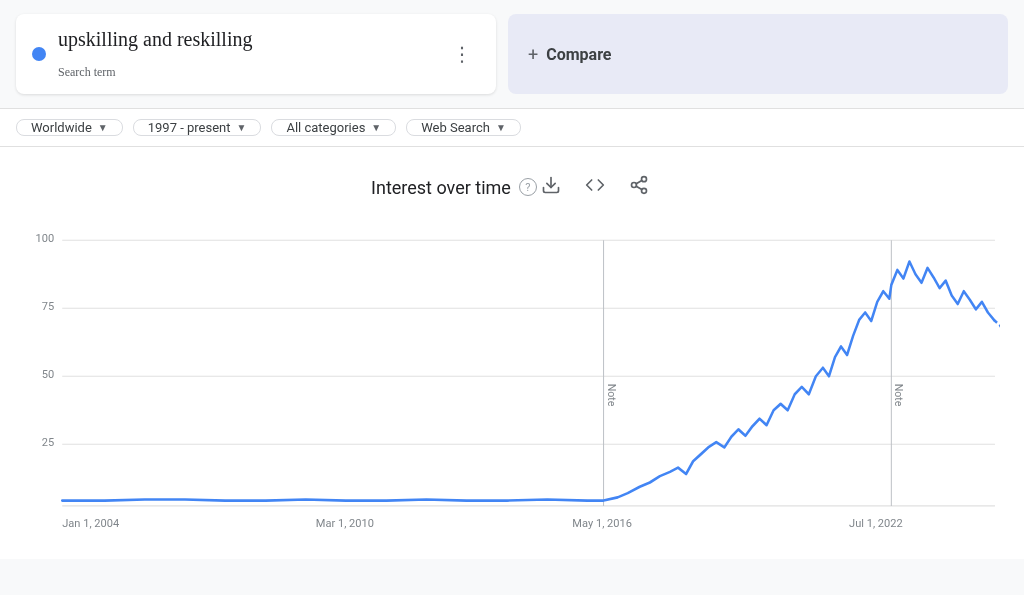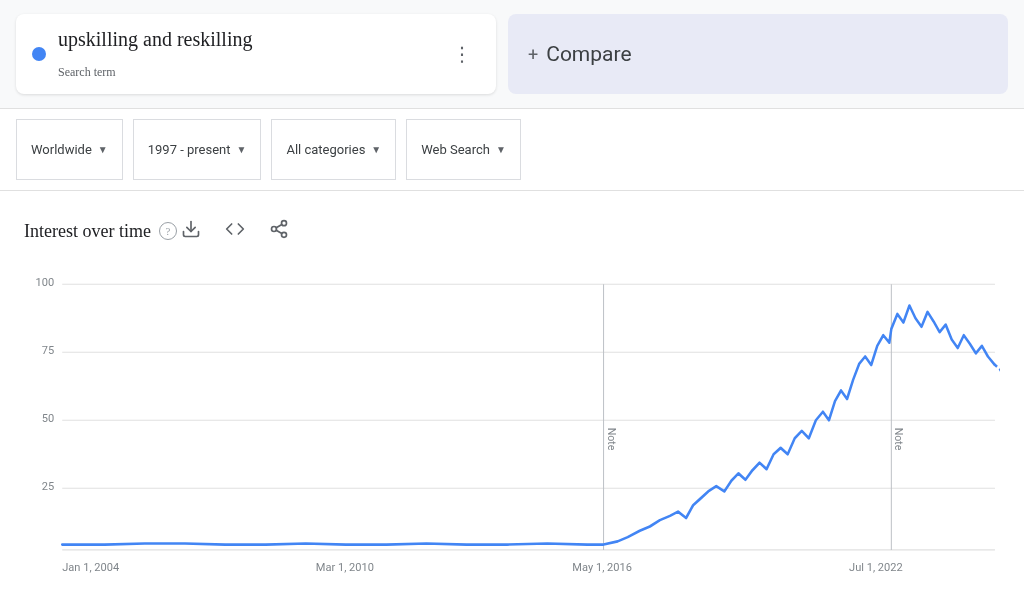--- a/index.html
+++ b/index.html
@@ -84,42 +84,42 @@
       flex: 1;
       cursor: pointer;
     }
 
     .compare-plus {
       font-size: 18px;
       color: #5f6368;
     }
 
     .compare-label {
-      font-size: 21px;
+      font-size: 16px;
       color: #3c4043;
-      font-weight: 400;
+      font-weight: 700;
     }
 
     .filters-bar {
       display: flex;
       align-items: center;
       padding: 10px 16px;
       gap: 10px;
       background: #fff;
       border-top: 1px solid #e0e0e0;
       border-bottom: 1px solid #e0e0e0;
     }
 
     .filter-btn {
       display: flex;
       align-items: center;
       gap: 6px;
-      padding: 22px 14px;
+      padding: 0 14px;
       border: 1px solid #dadce0;
-      border-radius: 0;
+      border-radius: 8px;
       background: #fff;
       cursor: pointer;
       font-size: 13px;
       color: #3c4043;
       font-family: inherit;
     }
 
     .filter-chevron {
       font-size: 10px;
       color: #5f6368;
@@ -127,23 +127,22 @@
 
     .main-content {
       background: #fff;
       margin: 0;
       padding: 24px 24px 0 24px;
     }
 
     .section-header {
       display: flex;
       align-items: center;
-      justify-content: flex-start;
+      justify-content: center;
       margin-bottom: 16px;
-      font-family: Liberation Serif, serif;
     }
 
     .section-title-group {
       display: flex;
       align-items: center;
       gap: 8px;
     }
 
     .section-title {
       font-size: 18px;

